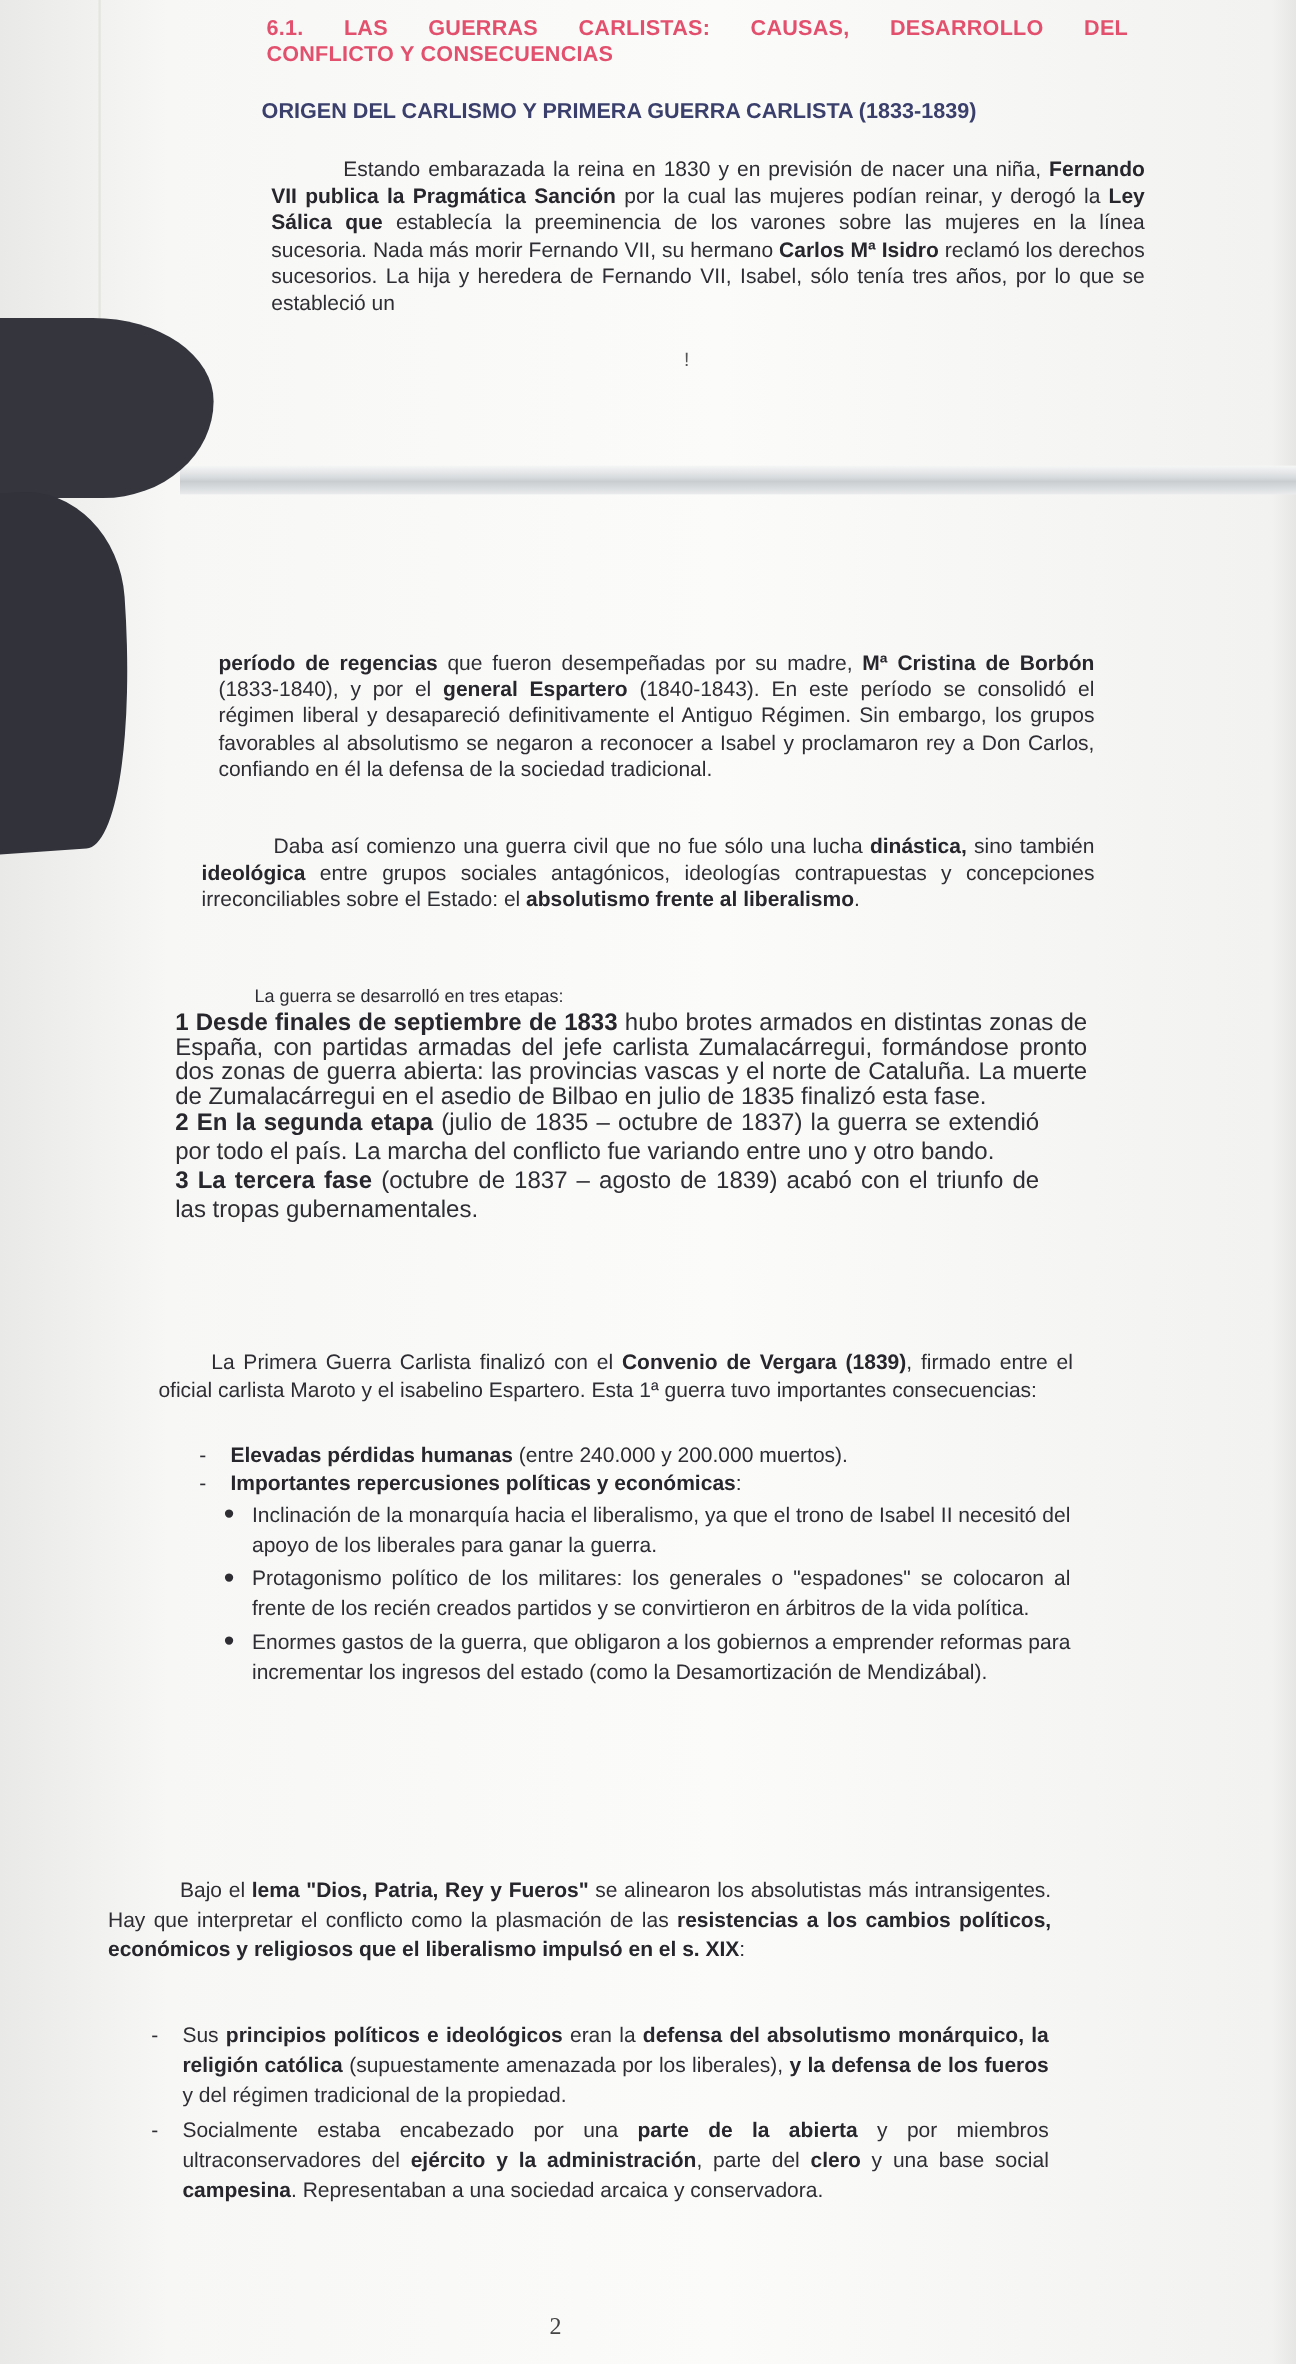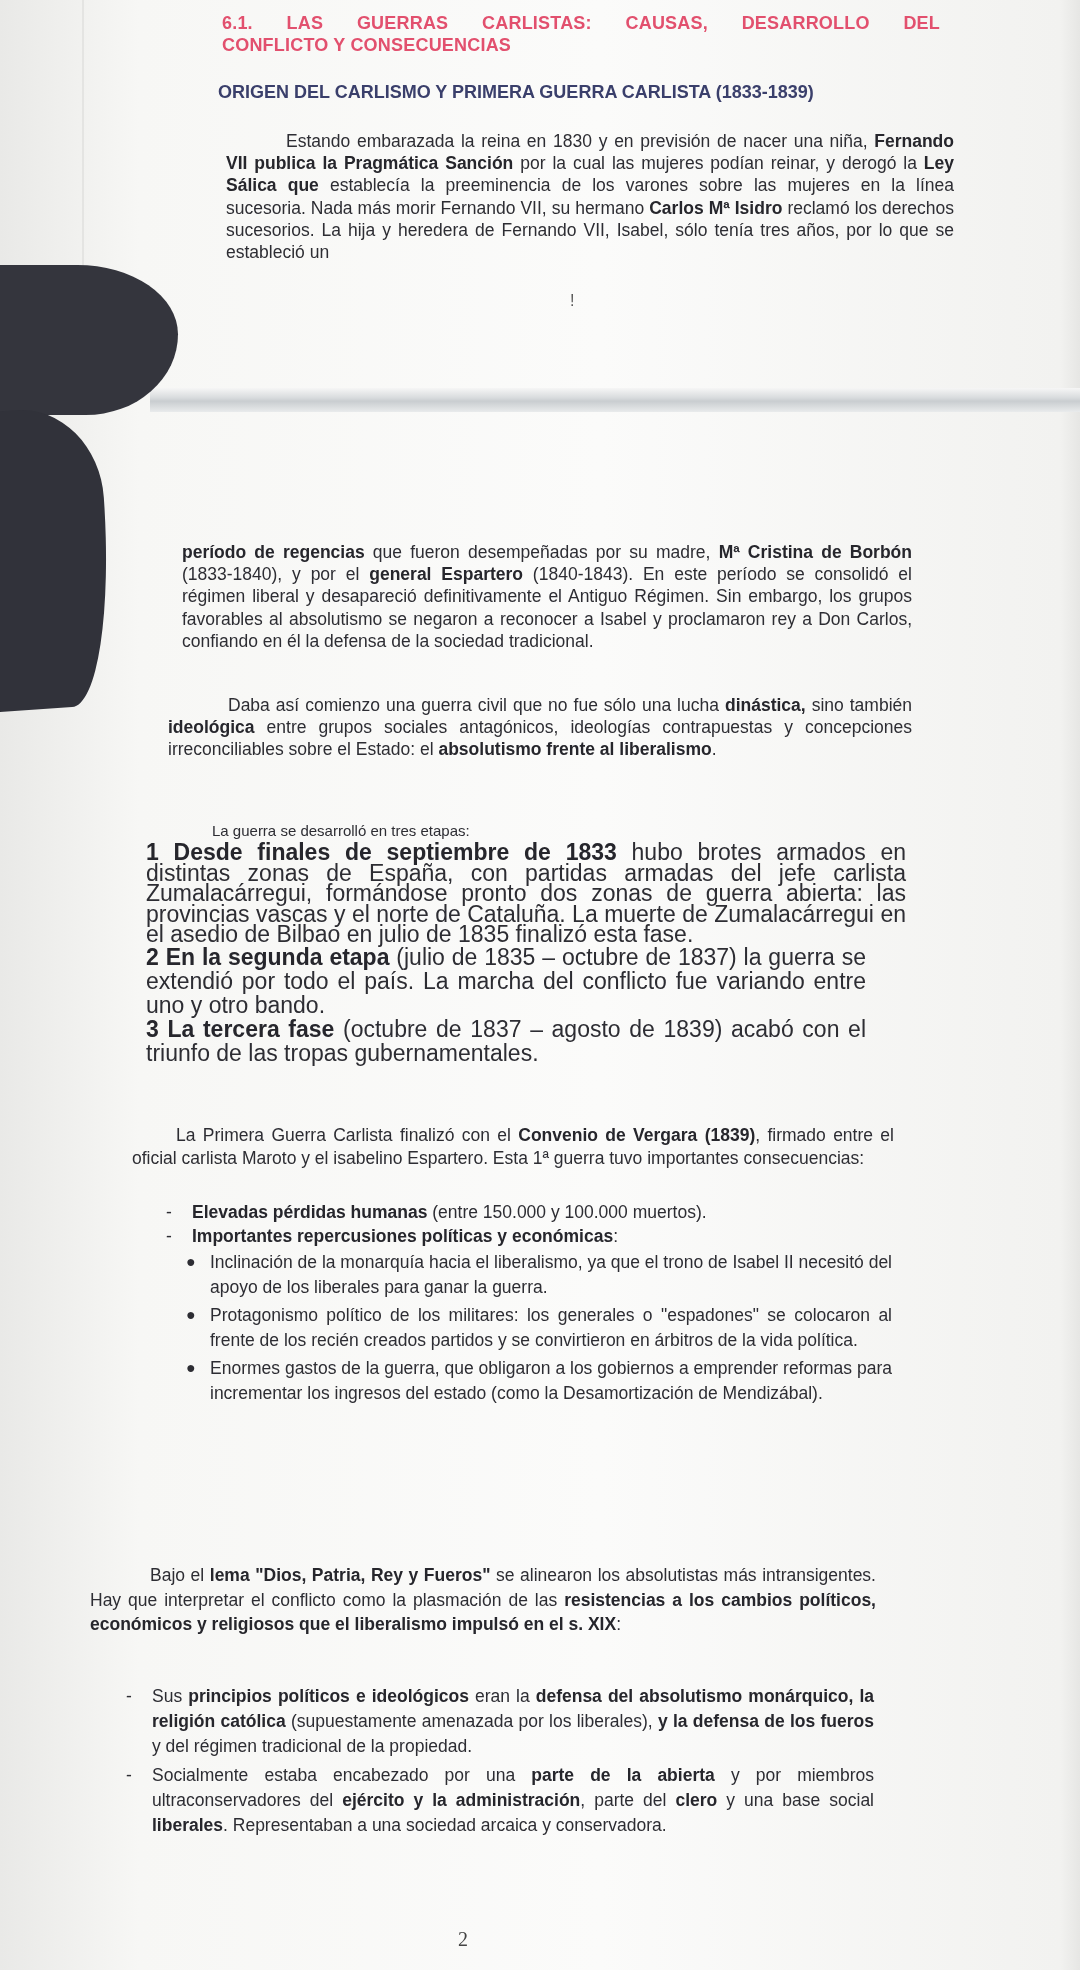--- a/index.html
+++ b/index.html
@@ -69,48 +69,48 @@
   <div class="blk" style="left:182px;top:541px;width:730px;">
     <b>período de regencias</b><span> que fueron desempeñadas por su madre, </span><b>Mª Cristina de Borbón</b><span> (1833-1840), y por el </span><b>general Espartero</b><span> (1840-1843). En este período se consolidó el régimen liberal y desapareció definitivamente el Antiguo Régimen. Sin embargo, los grupos favorables al absolutismo se negaron a reconocer a Isabel y proclamaron rey a Don Carlos, confiando en él la defensa de la sociedad tradicional.</span>
   </div>
 
   <div class="blk" style="left:168px;top:694px;width:744px;">
     <span class="indent"></span><span>Daba así comienzo una guerra civil que no fue sólo una lucha </span><b>dinástica,</b><span> sino también </span><b>ideológica</b><span> entre grupos sociales antagónicos, ideologías contrapuestas y concepciones irreconciliables sobre el Estado: el </span><b>absolutismo frente al liberalismo</b><span>.</span>
   </div>
 
   <div class="blk" style="left:212px;top:820px;font-size:15px;">La guerra se desarrolló en tres etapas:</div>
 
-  <div class="blk" style="left:146px;top:842px;width:760px;font-size:23px;line-height:20.5px;">
+  <div class="blk" style="left:146px;top:842px;width:760px;font-size:20px;line-height:20.5px;">
     <div><b>1 Desde finales de septiembre de 1833</b><span> hubo brotes armados en distintas zonas de España, con partidas armadas del jefe carlista Zumalacárregui, formándose pronto dos zonas de guerra abierta: las provincias vascas y el norte de Cataluña. La muerte de Zumalacárregui en el asedio de Bilbao en julio de 1835 finalizó esta fase.</span></div>
     <div style="width:720px;line-height:24px;"><b>2 En la segunda etapa</b><span> (julio de 1835 – octubre de 1837) la guerra se extendió por todo el país. La marcha del conflicto fue variando entre uno y otro bando.</span></div>
     <div style="width:720px;line-height:24px;"><b>3 La tercera fase</b><span> (octubre de 1837 – agosto de 1839) acabó con el triunfo de las tropas gubernamentales.</span></div>
   </div>
 
   <div class="blk" style="left:132px;top:1124px;width:762px;line-height:23px;">
     <span style="display:inline-block;width:44px;"></span><span>La Primera Guerra Carlista finalizó con el </span><b>Convenio de Vergara (1839)</b><span>, firmado entre el oficial carlista Maroto y el isabelino Espartero. Esta 1ª guerra tuvo importantes consecuencias:</span>
   </div>
 
   <div class="blk" style="left:192px;top:1200px;width:700px;line-height:24px;">
-    <div class="item"><span class="dash">-</span><b>Elevadas pérdidas humanas</b><span> (entre 150.000 y 100.000 muertos).</span></div>
+    <div class="item"><span class="dash">-</span><b>Elevadas pérdidas humanas</b><span> (entre 240.000 y 200.000 muertos).</span></div>
     <div class="item"><span class="dash">-</span><b>Importantes repercusiones políticas y económicas</b><span>:</span></div>
   </div>
 
   <div class="blk" style="left:210px;top:1250px;width:682px;line-height:24.5px;">
     <div class="item"><span class="dot">●</span><span>Inclinación de la monarquía hacia el liberalismo, ya que el trono de Isabel II necesitó del apoyo de los liberales para ganar la guerra.</span></div>
     <div class="item" style="margin-top:4px;"><span class="dot">●</span><span>Protagonismo político de los militares: los generales o "espadones" se colocaron al frente de los recién creados partidos y se convirtieron en árbitros de la vida política.</span></div>
     <div class="item" style="margin-top:4px;"><span class="dot">●</span><span>Enormes gastos de la guerra, que obligaron a los gobiernos a emprender reformas para incrementar los ingresos del estado (como la Desamortización de Mendizábal).</span></div>
   </div>
 
 
   <div class="blk" style="left:90px;top:1563px;width:786px;line-height:24.5px;">
     <span class="indent"></span><span>Bajo el </span><b>lema "Dios, Patria, Rey y Fueros"</b><span> se alinearon los absolutistas más intransigentes. Hay que interpretar el conflicto como la plasmación de las </span><b>resistencias a los cambios políticos, económicos y religiosos que el liberalismo impulsó en el s. XIX</b><span>:</span>
   </div>
 
   <div class="blk" style="left:152px;top:1684px;width:722px;line-height:25px;">
     <div class="item"><span class="dash">-</span><span>Sus </span><b>principios políticos e ideológicos</b><span> eran la </span><b>defensa del absolutismo monárquico, la religión católica</b><span> (supuestamente amenazada por los liberales), </span><b>y la defensa de los fueros</b><span> y del régimen tradicional de la propiedad.</span></div>
-    <div class="item" style="margin-top:4px;"><span class="dash">-</span><span>Socialmente estaba encabezado por una </span><b>parte de la abierta</b><span> y por miembros ultraconservadores del </span><b>ejército y la administración</b><span>, parte del </span><b>clero</b><span> y una base social </span><b>liberales</b><span>. Representaban a una sociedad arcaica y conservadora.</span></div>
+    <div class="item" style="margin-top:4px;"><span class="dash">-</span><span>Socialmente estaba encabezado por una </span><b>parte de la abierta</b><span> y por miembros ultraconservadores del </span><b>ejército y la administración</b><span>, parte del </span><b>clero</b><span> y una base social </span><b>campesina</b><span>. Representaban a una sociedad arcaica y conservadora.</span></div>
   </div>
 
   <div class="pagenum">2</div>
 
   <div class="thumb-top"></div>
   <div class="thumb-bot"></div>
 </div>
 
 </body></html>

